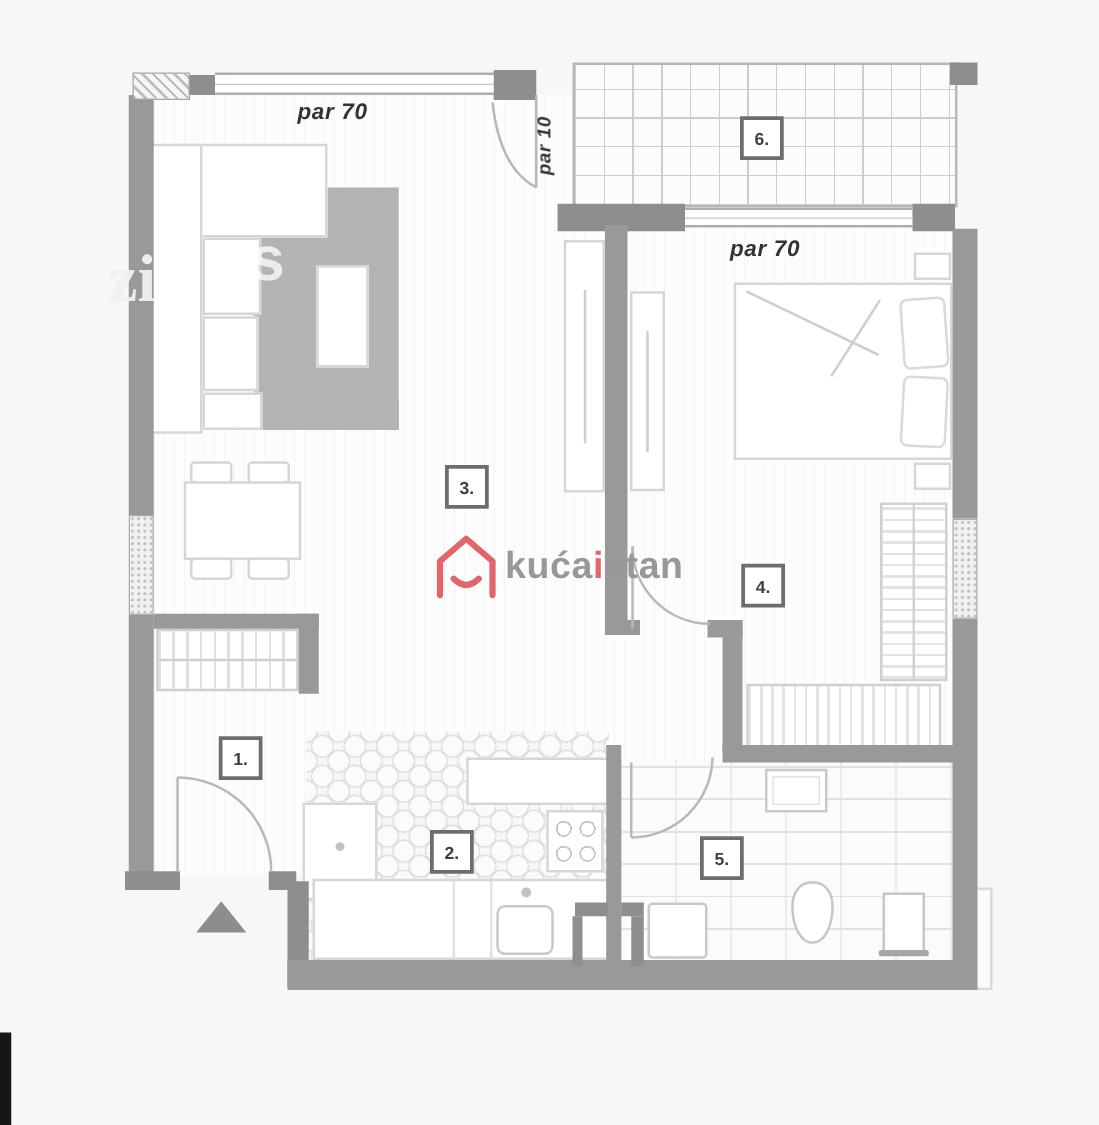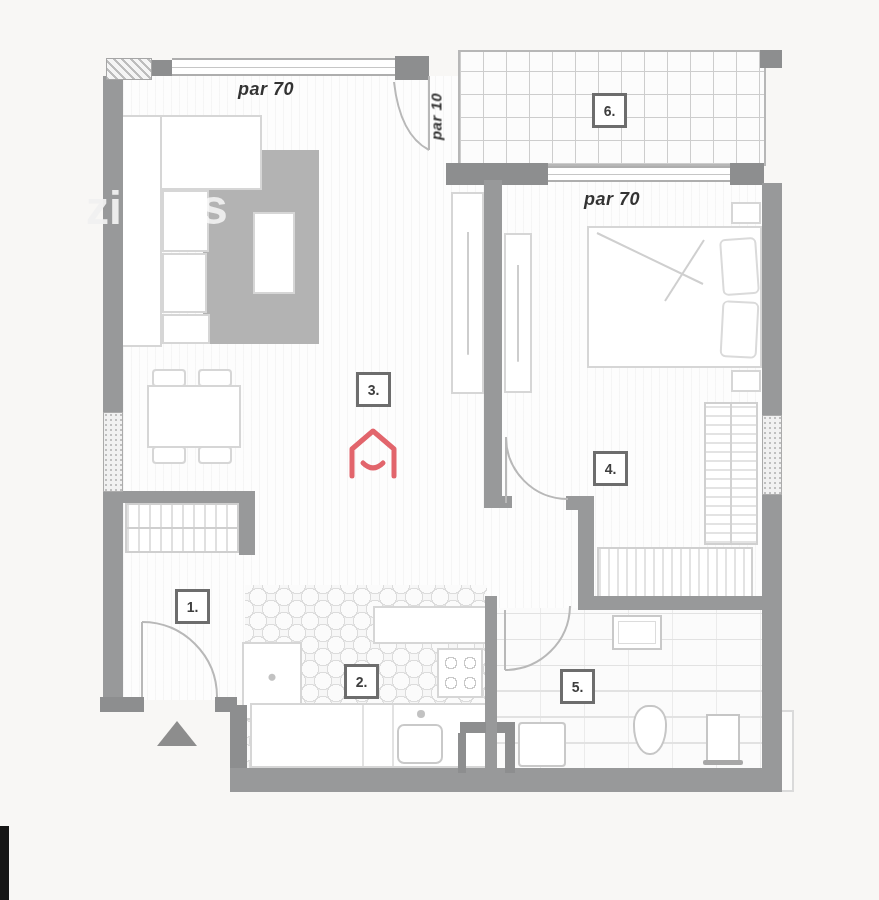--- a/index.html
+++ b/index.html
@@ -192,26 +192,27 @@
       <span>5.</span>
     </div>
   <div class="room-label" style="left:592px;top:93px;">
       <span>6.</span>
     </div>
 
   <div class="annot" style="left:238px;top:79px;">par 70</div>
   <div class="annot" style="left:403px;top:108px;width:66px;text-align:center;transform:rotate(-90deg);font-size:15px;">par 10</div>
   <div class="annot" style="left:584px;top:189px;">par 70</div>
 
-  <div class="wm" style="left:86px;top:181px;font-size:46px;color:rgba(240,240,240,0.95);">zi</div>
+  <div class="wm" style="left:86px;top:192px;font-size:54px;color:rgba(240,240,240,0.95);font-family:Liberation Serif, serif;">zi</div>
   <div class="wm" style="left:200px;top:178px;font-size:50px;color:rgba(255,255,255,0.75);">s</div>
 
   <div class="logo">
     <svg width="50" height="52" viewBox="0 0 50 52">
       <g fill="none" stroke="#e2656c" stroke-width="5" stroke-linecap="round" stroke-linejoin="round">
         <path d="M 4 49 L 4 22 L 25 4 L 46 22 L 46 49"></path>
         <path d="M 15 36 Q 25 46 35 36"></path>
       </g>
     </svg>
+    <div class="logo-text"><span>kuća</span><span class="logo-accent">i</span><span>stan</span></div>
   </div>
 
   <div class="blackbar" style="left:0;top:826px;width:9px;height:74px;"></div>
 </div>
 
 </body></html>

